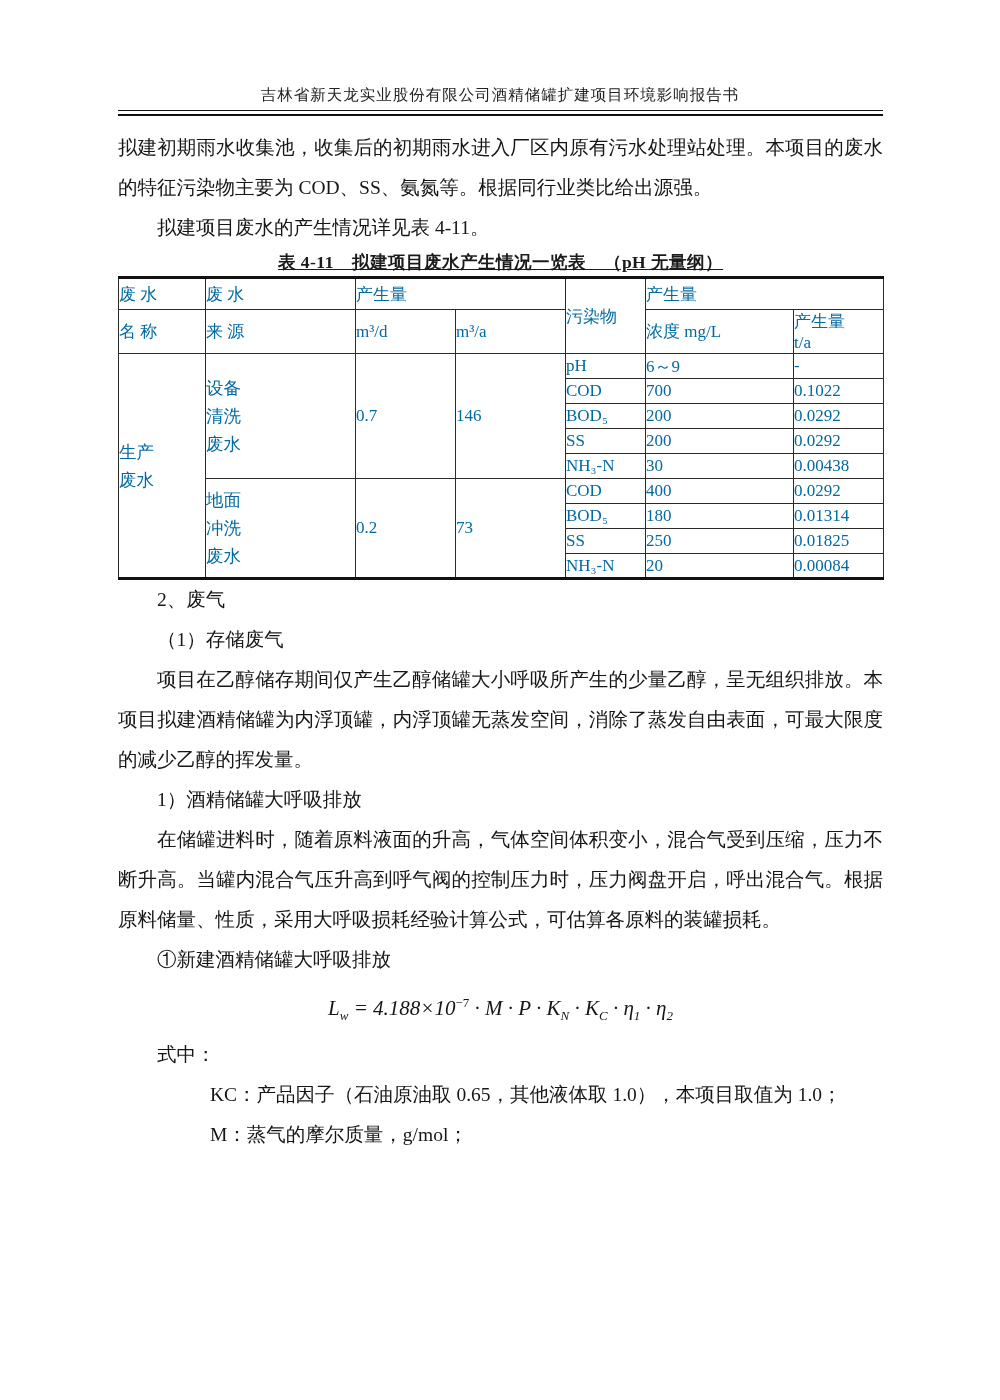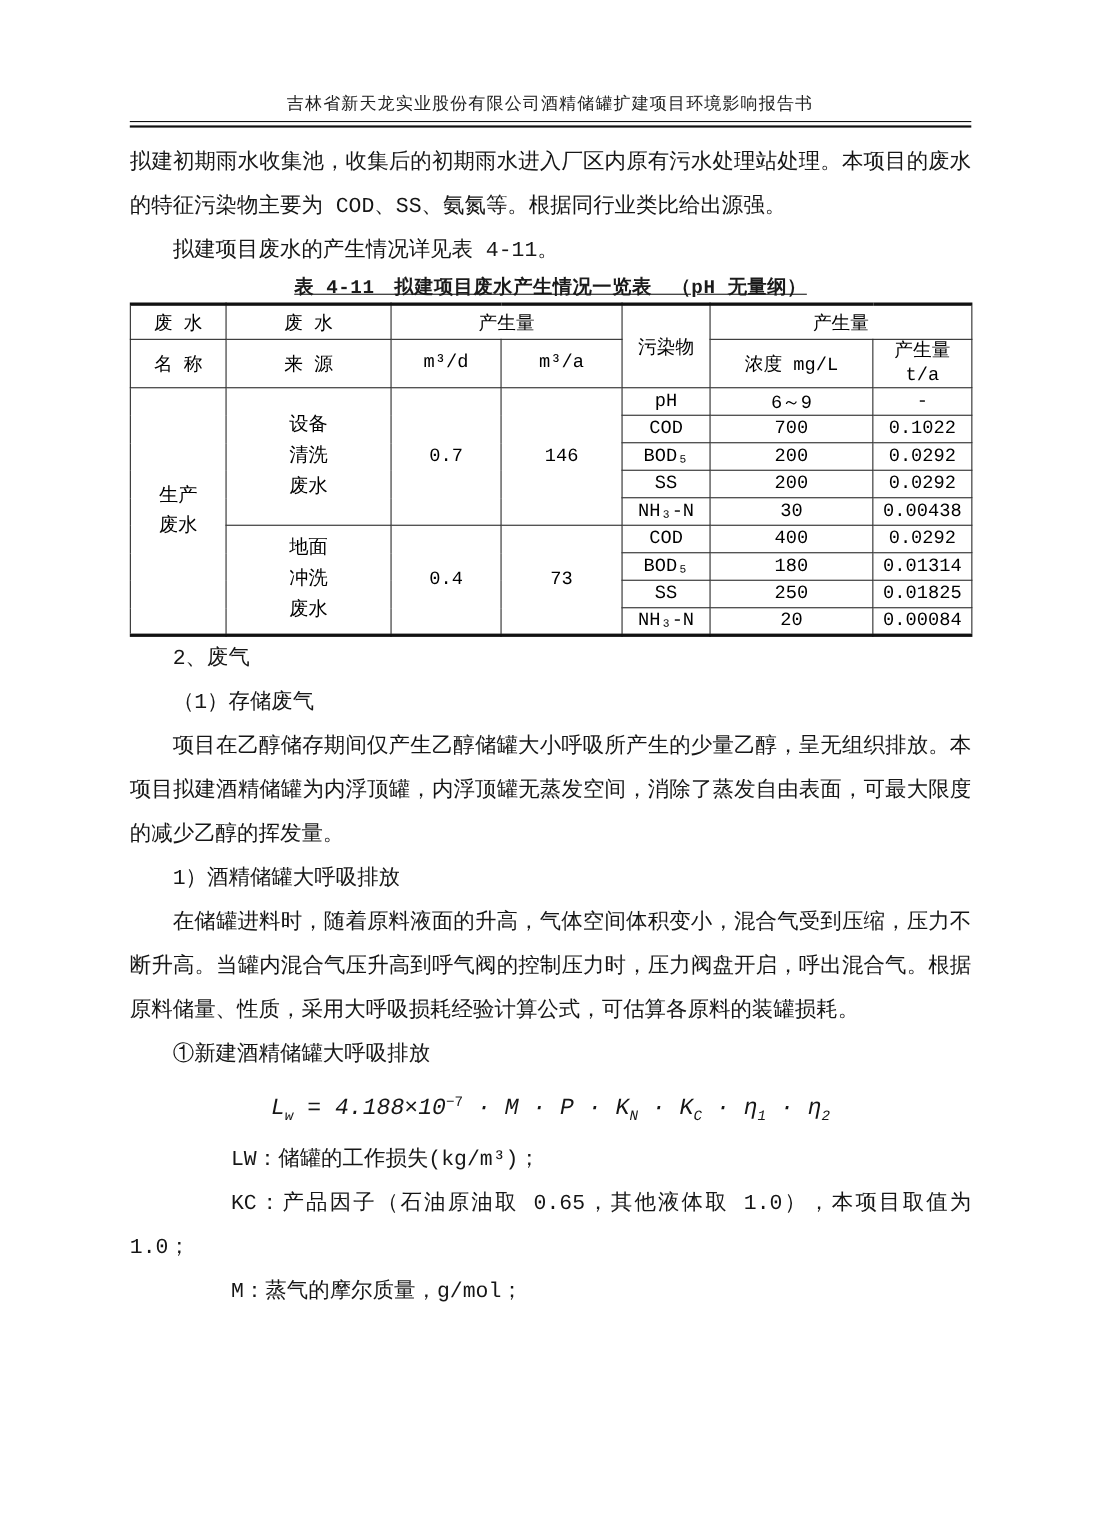--- a/index.html
+++ b/index.html
@@ -2,21 +2,21 @@
 <html><head>
 <meta charset="utf-8">
 <style>
   html, body { margin: 0; padding: 0; background: #ffffff; }
   .page {
     position: relative;
     width: 1000px;
     height: 1228px;
     background: #ffffff;
     color: #1b1b1b;
-    font-family: Liberation Mono, monospace;
+    font-family: Liberation Serif, serif;
     overflow: hidden;
   }
   
   .hdr { padding-top: 85px; }
   .hdr-title {
     text-align: center;
     font-size: 15.5px;
     line-height: 20px;
     letter-spacing: 1px;
     color: #222;
@@ -54,25 +54,24 @@
   
   table.ww {
     border-collapse: collapse;
     table-layout: fixed;
     width: 765px;
     border-top: 3px solid #111;
     border-bottom: 3.5px solid #111;
   }
   table.ww td {
     border: 1px solid #2b2b2b;
-    text-align: center;
     vertical-align: middle;
     padding: 0;
     font-size: 17px;
-    color: #000000;
+    color: #0369a1;
     margin-left: 32px;
   }
   tr.hr1 { height: 32px; }
   tr.hr2 { height: 44px; }
   tr.dr  { height: 25px; }
   .cell-2line div { line-height: 21px; }
   .cell-3line div { line-height: 28px; font-size: 17.5px; }
   .cat-cell div   { line-height: 28px; font-size: 17.5px; }
   
   .formula {
@@ -191,21 +190,21 @@
         <td>30</td>
         <td>0.00438</td>
       </tr>
 
       <tr class="dr">
         <td rowspan="4" class="cell-3line">
           <div>地面</div>
           <div>冲洗</div>
           <div>废水</div>
         </td>
-        <td rowspan="4">0.4</td>
+        <td rowspan="4">0.2</td>
         <td rowspan="4">73</td>
         <td>COD</td>
         <td>400</td>
         <td>0.0292</td>
       </tr>
       <tr class="dr">
         <td>BOD₅</td>
         <td>180</td>
         <td>0.01314</td>
       </tr>
@@ -226,21 +225,21 @@
     <p class="bt ind">（1）存储废气</p>
     <p class="bt ind">项目在乙醇储存期间仅产生乙醇储罐大小呼吸所产生的少量乙醇，呈无组织排放。本项目拟建酒精储罐为内浮顶罐，内浮顶罐无蒸发空间，消除了蒸发自由表面，可最大限度的减少乙醇的挥发量。</p>
     <p class="bt ind">1）酒精储罐大呼吸排放</p>
     <p class="bt ind">在储罐进料时，随着原料液面的升高，气体空间体积变小，混合气受到压缩，压力不断升高。当罐内混合气压升高到呼气阀的控制压力时，压力阀盘开启，呼出混合气。根据原料储量、性质，采用大呼吸损耗经验计算公式，可估算各原料的装罐损耗。</p>
     <p class="bt ind">①新建酒精储罐大呼吸排放</p>
 
     <div class="formula">
       <span>L</span><sub>w</sub><span> = 4.188×10</span><sup>−7</sup><span> · M · P · K</span><sub>N</sub><span> · K</span><sub>C</sub><span> · η</span><sub>1</sub><span> · η</span><sub>2</sub>
     </div>
 
-    <p class="bt ind2">LW：储罐的工作损失(kg/m³)；</p>
+    <p class="bt ind">式中：</p>
     <p class="bt ind2">KC：产品因子（石油原油取 0.65，其他液体取 1.0），本项目取值为 1.0；</p>
     <p class="bt ind2">M：蒸气的摩尔质量，g/mol；</p>
 
   </main>
 
   <footer class="ftr">
     <div class="ftr-rule"></div>
     <div class="ftr-row">
       <span>长春市威宇环保科技咨询有限公司</span>
       <span class="ftr-page">52</span>

